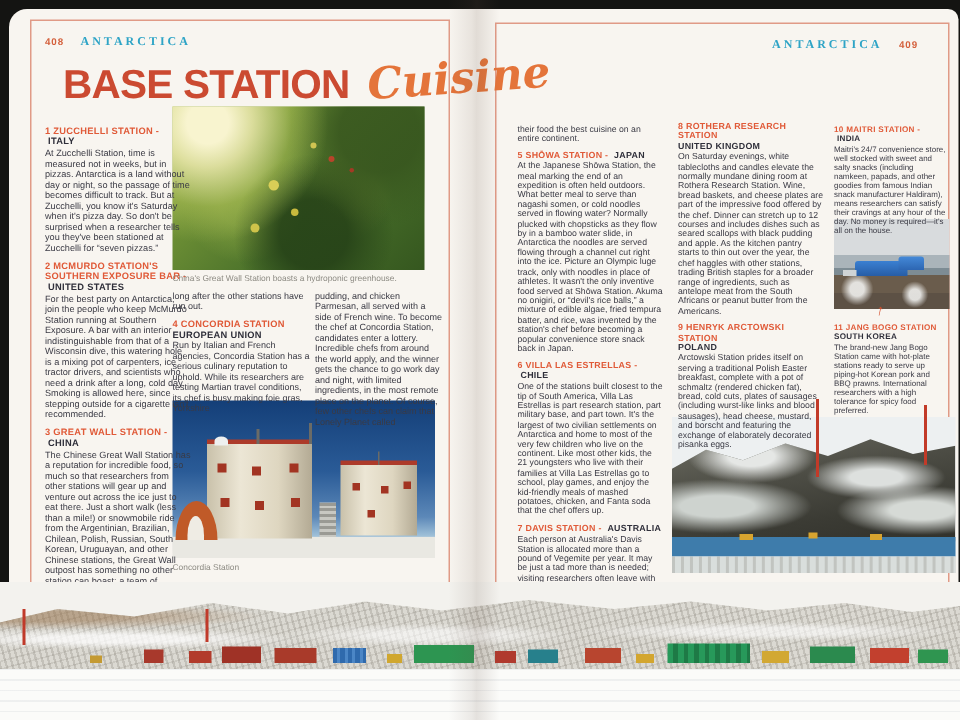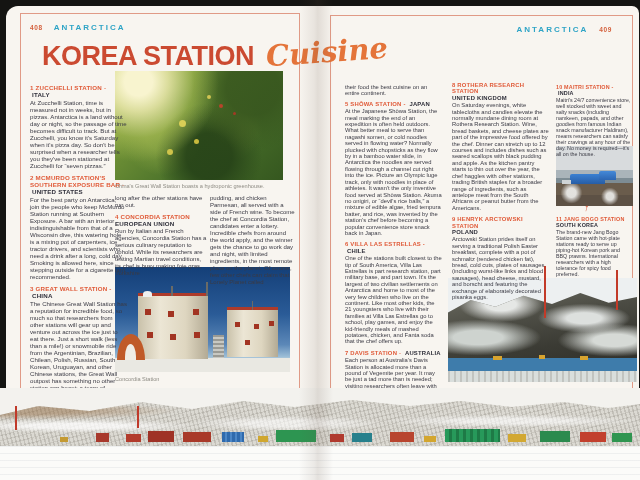--- a/index.html
+++ b/index.html
@@ -6,21 +6,21 @@
   #stage{position:relative;width:640px;height:480px;font-family:"Liberation Sans",sans-serif;}
   .spread{position:absolute;left:6px;top:6px;right:1px;bottom:0;background:#f8f5f0;border-radius:12px 7px 0 0;}
   .frame{position:absolute;border:1px solid #e09a86;z-index:2;}
   .frame-l{left:20px;top:13px;width:278px;height:462px;}
   .frame-r{left:330px;top:15px;width:301px;height:460px;}
   .gutter{position:absolute;left:299px;top:0;width:34px;height:480px;z-index:40;pointer-events:none;
     background:linear-gradient(to right,rgba(0,0,0,0),rgba(95,75,62,.10) 45%,rgba(95,75,62,.15) 55%,rgba(0,0,0,0));}
   
   .hdr{position:absolute;z-index:5;}
   .pgnum{color:#d4603c;font-size:6.5px;font-weight:bold;letter-spacing:.6px;}
-  .section{color:#2ea4c6;font-size:8px;font-weight:bold;letter-spacing:2px;}
+  .section{color:#2ea4c6;font-size:8px;font-weight:bold;letter-spacing:2px;font-family:Liberation Serif, serif;}
   .hdr-l{left:30px;top:23px;display:flex;gap:11px;align-items:baseline;}
   .hdr-r{right:28px;top:25px;display:flex;gap:11px;align-items:baseline;justify-content:flex-end;}
   
   .title{position:absolute;left:42px;top:38px;z-index:5;white-space:nowrap;}
   .title-main{font-size:27px;font-weight:900;color:#cb4a31;letter-spacing:-.5px;}
   .title-script{display:inline-block;font-family:"DejaVu Serif",serif;font-style:italic;font-weight:bold;
     font-size:29px;color:#e4743a;transform:rotate(-4deg) translateY(-3px);margin-left:8px;}
   
   .col{position:absolute;z-index:5;color:#3a3a44;}
   .body{margin:0;font-size:6.1px;line-height:7px;text-align:left;}
@@ -162,21 +162,21 @@
   <div class="hdr hdr-l">
     <span class="pgnum">408</span>
     <span class="section">ANTARCTICA</span>
   </div>
   <div class="hdr hdr-r">
     <span class="section">ANTARCTICA</span>
     <span class="pgnum">409</span>
   </div>
 
   <div class="title">
-    <span class="title-main">KOREA STATION</span>
+    <span class="title-main">BASE STATION</span>
     <span class="title-script">Cuisine</span>
   </div>
 
   <div class="col col1L">
     <section class="entry">
       <h3 class="ehead">
         <span class="hn">1 ZUCCHELLI STATION -</span>
         <span class="hc">ITALY</span>
       </h3>
       <p class="body">At Zucchelli Station, time is measured not in weeks, but in pizzas. Antarctica is a land without day or night, so the passage of time becomes difficult to track. But at Zucchelli, you know it's Saturday when it's pizza day. So don't be surprised when a researcher tells you they've been stationed at Zucchelli for “seven pizzas.”</p>

